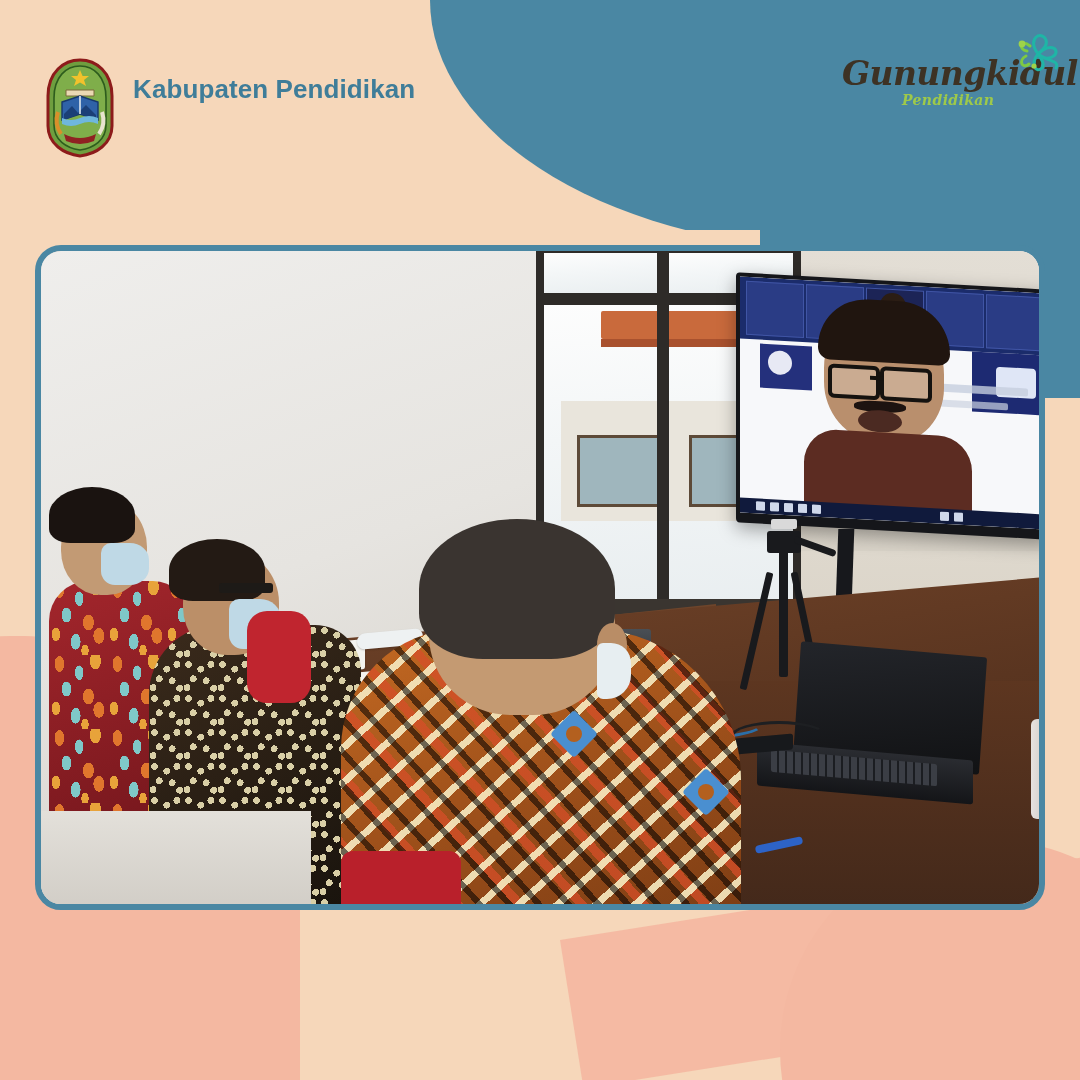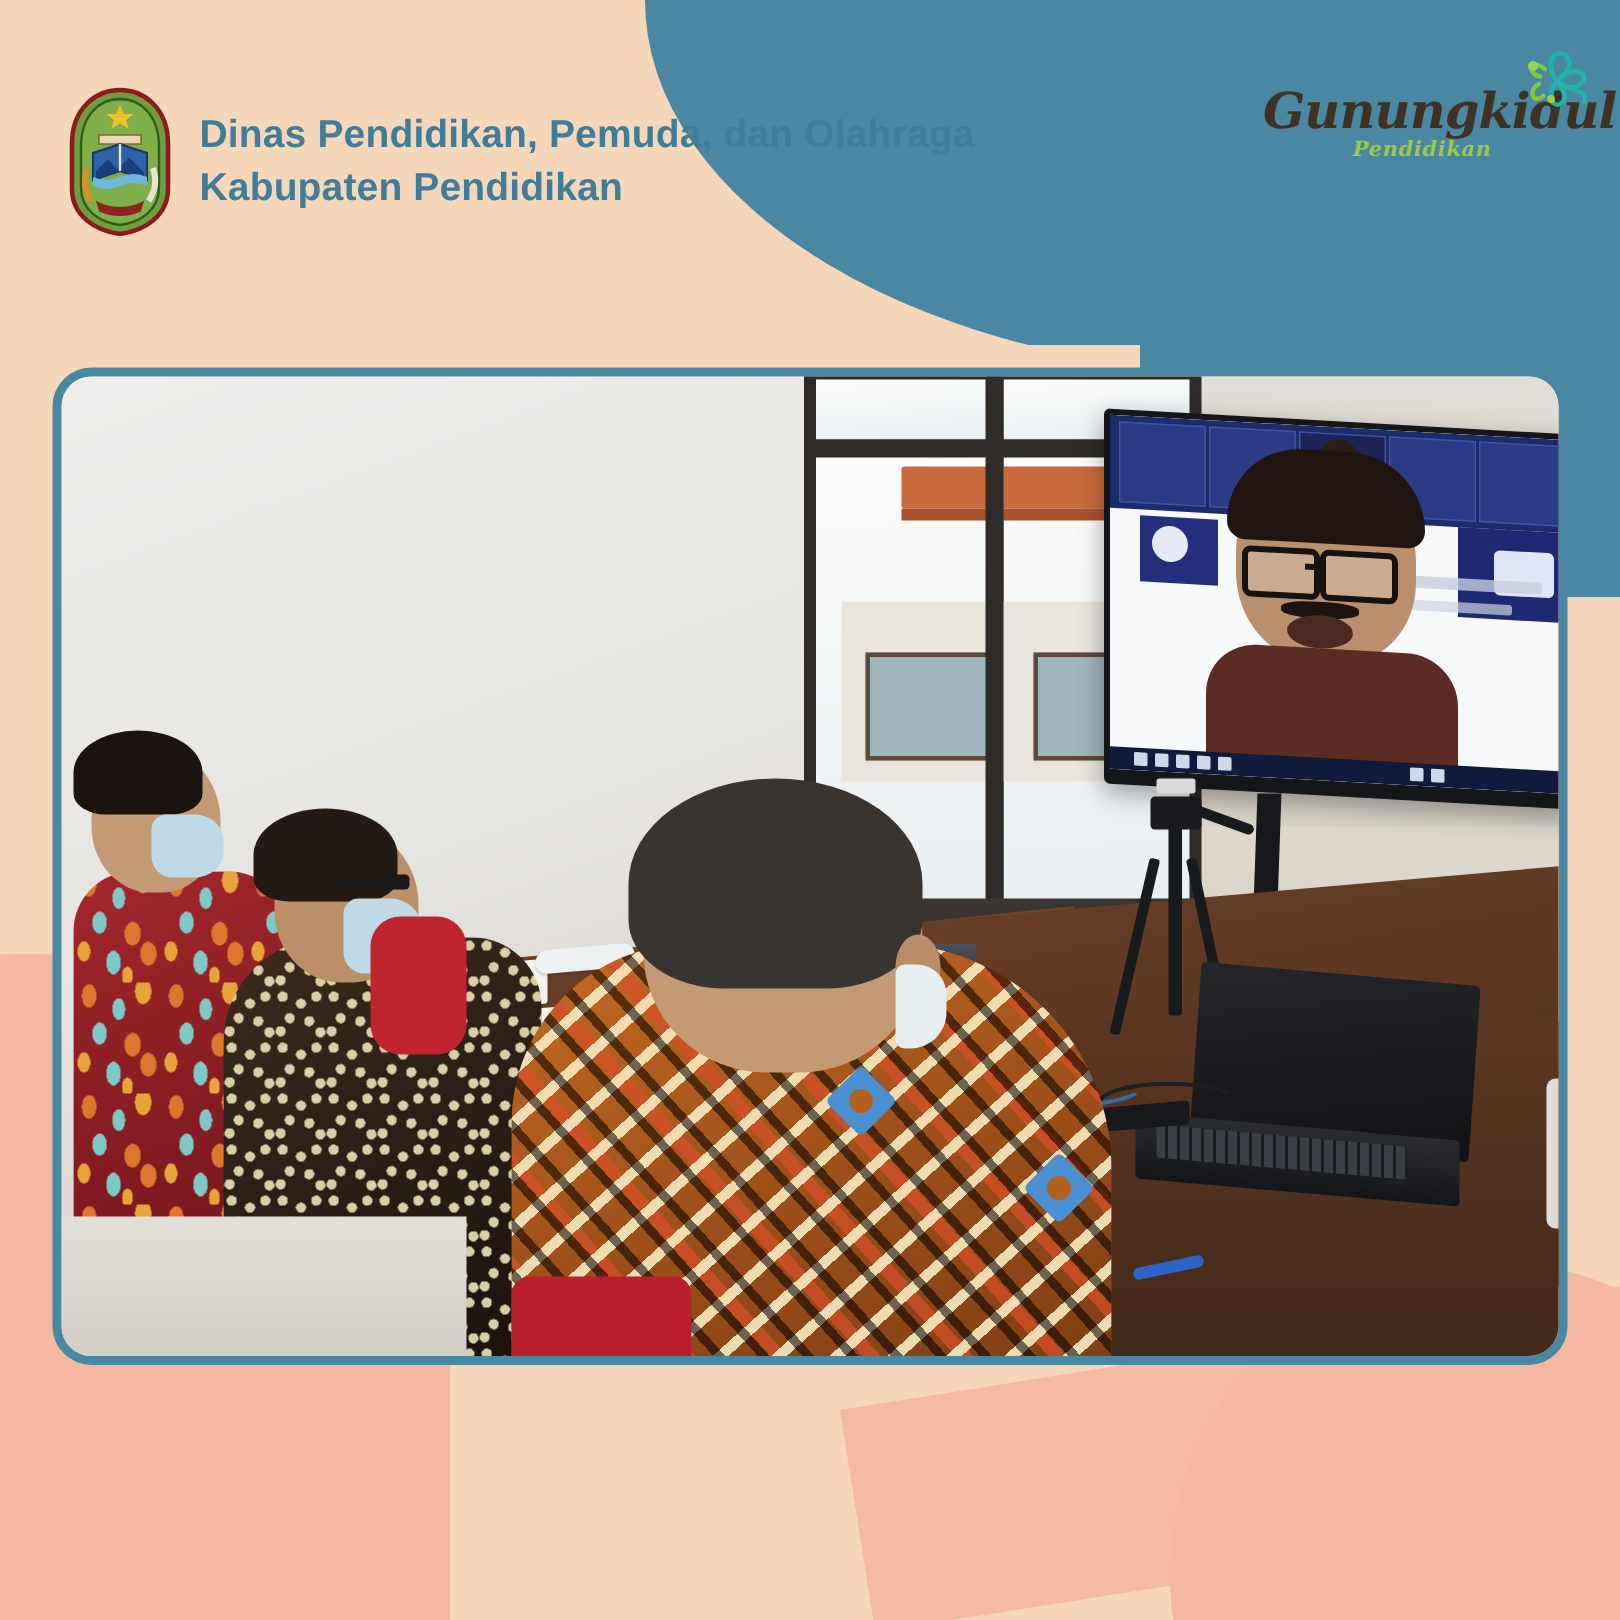--- a/index.html
+++ b/index.html
@@ -206,21 +206,20 @@
         <path d="M20 46 L38 40 L56 46 L56 64 L38 58 L20 64 Z" fill="#2f62a8" stroke="#17386b" stroke-width="1.4"></path>
         <path d="M22 58 L30 50 L36 57 L44 49 L54 59 L54 64 L38 58 L22 64 Z" fill="#1b3f77"></path>
         <path d="M20 62 q9 4 18 0 q9 -4 18 0 v6 q-9 -4 -18 0 q-9 4 -18 0z" fill="#6fb7dc"></path>
         <path d="M38 40 v18" stroke="#dfe7ee" stroke-width="1.6"></path>
         <path d="M16 56 q-4 12 3 22" stroke="#d98f2a" stroke-width="4" fill="none"></path>
         <path d="M60 56 q4 12 -3 22" stroke="#e8e3cf" stroke-width="4" fill="none"></path>
         <path d="M22 78 q16 8 32 0 l-2 7 q-14 6 -28 0z" fill="#8f2222"></path>
       </svg>
     </div>
     <div class="title">
-      <span>Dinas Pendidikan, Pemuda, dan Olahraga</span>
       <span class="l2">Kabupaten Pendidikan</span>
     </div>
   </div>
 
   <div class="brandlogo">
     <div class="brand-word">Gunungkidul</div>
     <div class="brand-sub">Pendidikan</div>
     <div class="brand-bfly">
       <svg viewBox="0 0 58 54" width="58" height="54">
         <g fill="none" stroke="#1fb5a6" stroke-width="3" stroke-linecap="round">

